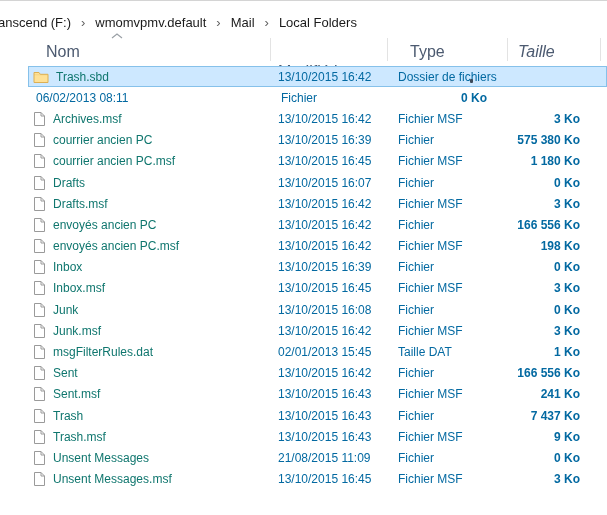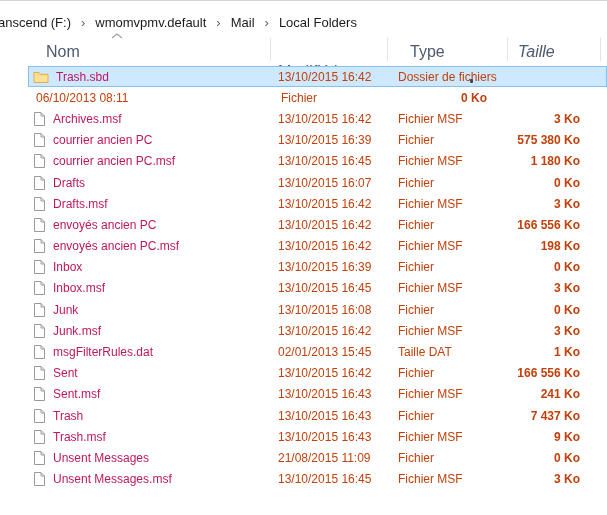--- a/index.html
+++ b/index.html
@@ -70,24 +70,24 @@
     cursor: default;
   }
   .file-row.selected {
     background: #cde8ff;
     box-shadow: inset 0 0 0 1px #86c1ea;
   }
   .cell-name {
     display: flex; align-items: center;
     padding-left: 5px; gap: 7px;
     overflow: hidden; white-space: nowrap;
-    color: #be185d;
+    color: #0f766e;
   }
   .cell-name .icon { flex: 0 0 auto; display: flex; }
-  .cell-dim { color: #c2410c; white-space: nowrap; }
+  .cell-dim { color: #0369a1; white-space: nowrap; }
   .cell-modified { padding-left: 8px; }
   .cell-type     { padding-left: 11px; }
   .cell-size     { text-align: right; padding-right: 20px; font-weight: bold; }
   .mouse-cursor {
     position: absolute; left: 470px; top: 79px;
     width: 3px; height: 4px; background: #3c4a5a;
     border-radius: 1px;
   }
 </style>
 </head>
@@ -131,21 +131,21 @@
           </svg>
         </span>
       <span class="name-text">Trash.sbd</span>
     </div>
     <div class="cell-dim cell-modified">13/10/2015 16:42</div>
     <div class="cell-dim cell-type">Dossier de fichiers</div>
     <div class="cell-dim cell-size"></div>
     <div></div>
   </div>
     <div class="file-row">
-    <div class="cell-dim cell-modified">06/10/2013 08:11</div>
+    <div class="cell-dim cell-modified">06/02/2013 08:11</div>
     <div class="cell-dim cell-type">Fichier</div>
     <div class="cell-dim cell-size">0 Ko</div>
     <div></div>
   </div>
     <div class="file-row">
     <div class="cell-name">
       <span class="icon">
           <svg width="13" height="16" viewBox="0 0 13 16">
             <path d="M1.5 1.5 h6.5 l3.5 3.5 V14.5 H1.5 Z" fill="#ffffff" stroke="#9a9a9a" stroke-width="1"></path>
             <path d="M8 1.5 V5 H11.5" fill="none" stroke="#9a9a9a" stroke-width="1"></path>

